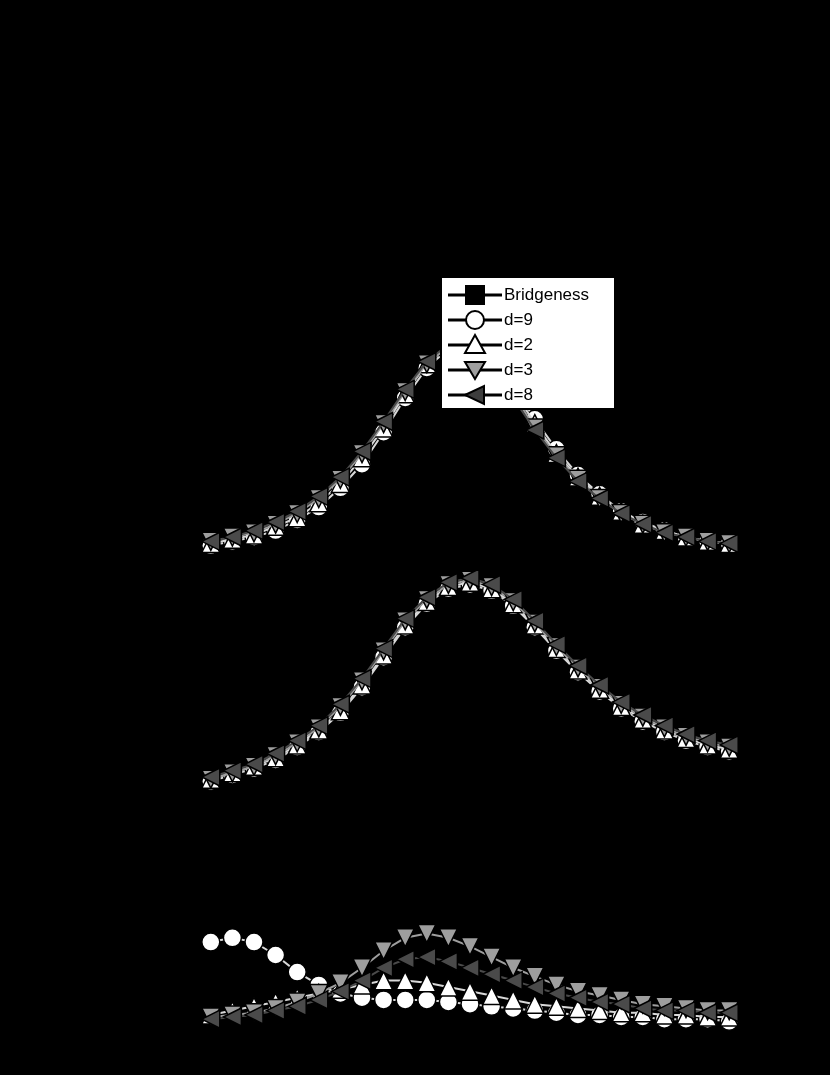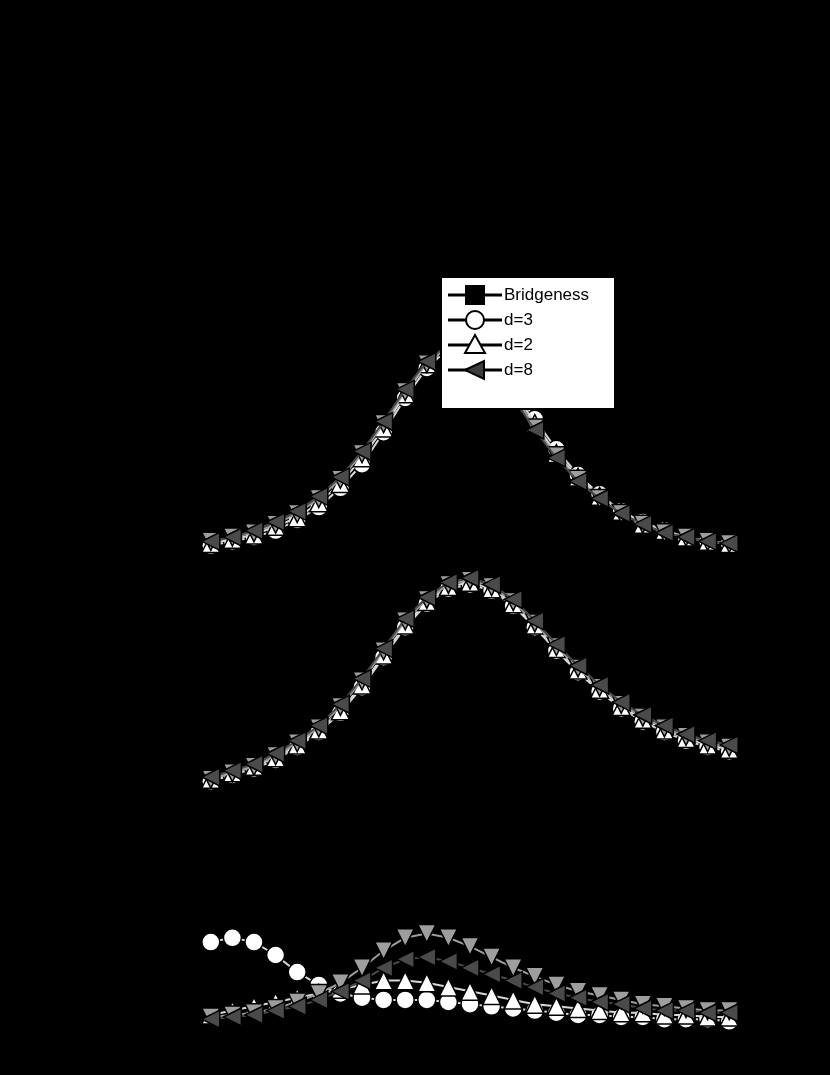--- a/index.html
+++ b/index.html
@@ -483,35 +483,44 @@
       </span>
       <span class="legend-label">Bridgeness</span>
     </div>
     <div class="legend-row">
       <span class="legend-sym">
         <svg width="58" height="24" viewBox="0 0 58 24">
           <line x1="2" y1="12" x2="56" y2="12" stroke="#000" stroke-width="3"></line>
           <circle cx="29" cy="12" r="9" fill="#ffffff" stroke="#000" stroke-width="2"></circle>
         </svg>
       </span>
-      <span class="legend-label">d=3</span>
+      <span class="legend-label">d=9</span>
     </div>
     <div class="legend-row">
       <span class="legend-sym">
         <svg width="58" height="24" viewBox="0 0 58 24">
           <line x1="2" y1="12" x2="56" y2="12" stroke="#000" stroke-width="3"></line>
           <polygon points="29,2 39,20 19,20" fill="#ffffff" stroke="#000" stroke-width="2"></polygon>
         </svg>
       </span>
       <span class="legend-label">d=2</span>
     </div>
     <div class="legend-row">
       <span class="legend-sym">
         <svg width="58" height="24" viewBox="0 0 58 24">
           <line x1="2" y1="12" x2="56" y2="12" stroke="#000" stroke-width="3"></line>
+          <polygon points="29,21 39,4 19,4" fill="#9e9e9e" stroke="#000" stroke-width="2"></polygon>
+        </svg>
+      </span>
+      <span class="legend-label">d=3</span>
+    </div>
+    <div class="legend-row">
+      <span class="legend-sym">
+        <svg width="58" height="24" viewBox="0 0 58 24">
+          <line x1="2" y1="12" x2="56" y2="12" stroke="#000" stroke-width="3"></line>
           <polygon points="19,12 38,3 38,21" fill="#3d3d3d" stroke="#000" stroke-width="2"></polygon>
         </svg>
       </span>
       <span class="legend-label">d=8</span>
     </div>
   </div>
 
 </div>
 
 </body></html>

